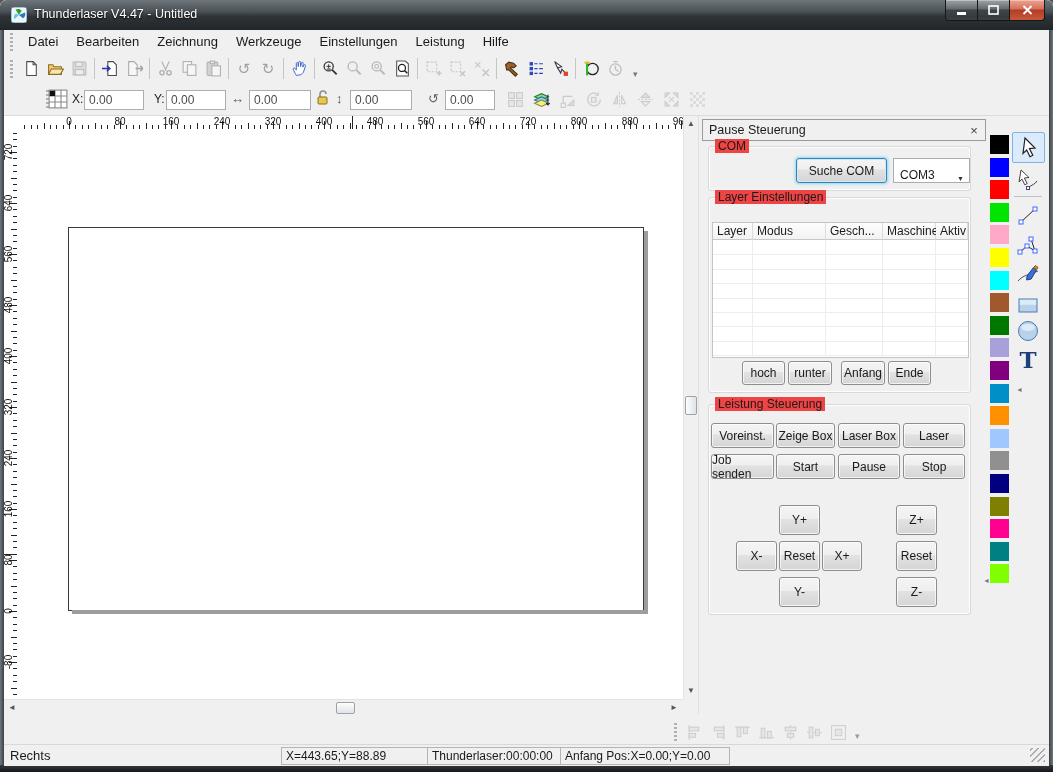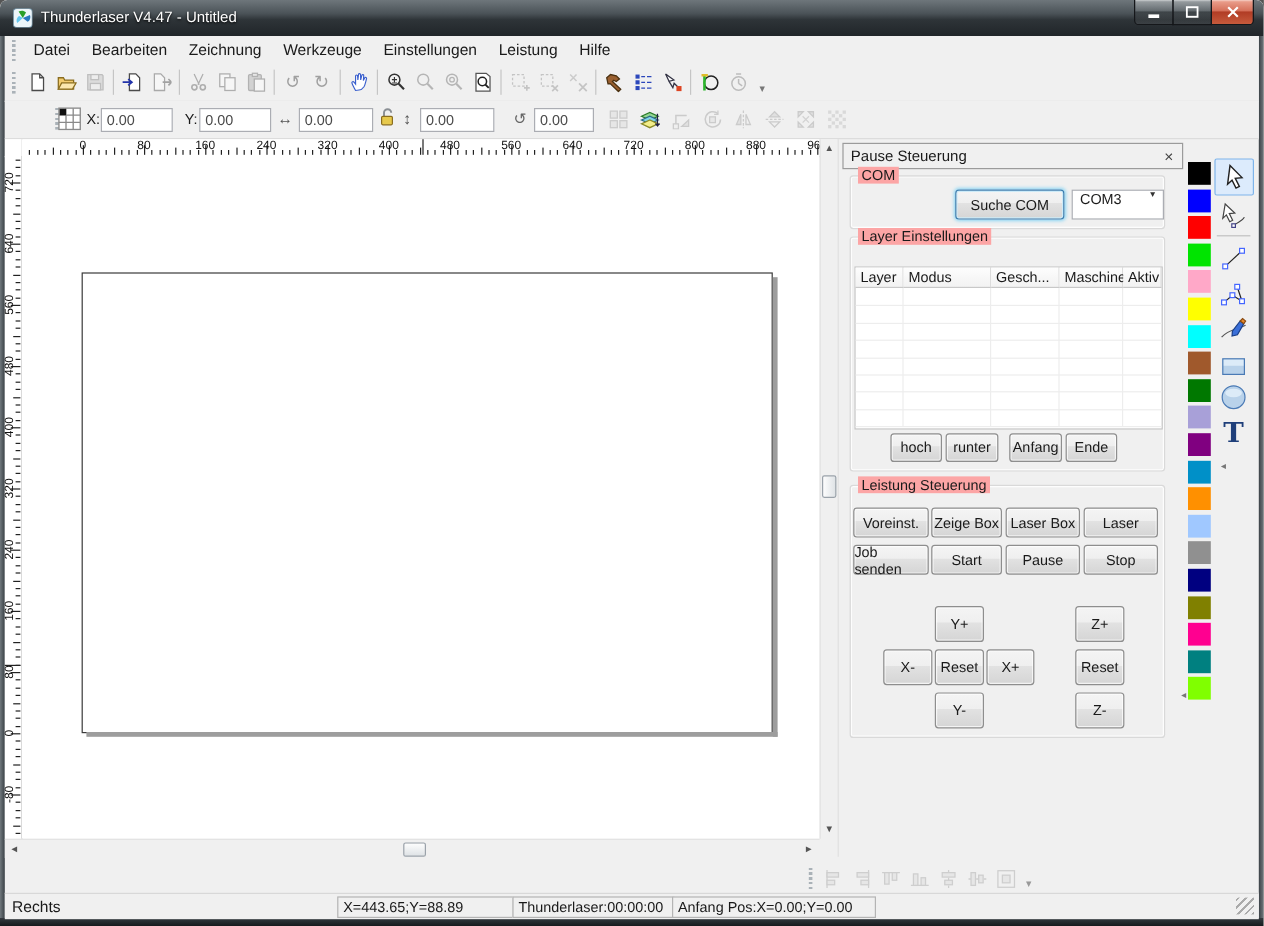--- a/index.html
+++ b/index.html
@@ -41,24 +41,24 @@
   #hscroll{left:4px;top:699px;width:679px;height:15px;border-top:1px solid #E3E3E3;}
   .sb-arrow{position:absolute;color:#555;font-size:8px;line-height:8px;}
   .thumb{position:absolute;background:linear-gradient(90deg,#FDFDFD,#DFE3E6);border:1px solid #9aa2aa;border-radius:2px;}
   #hthumb{background:linear-gradient(#FDFDFD,#DFE3E6);}
   
   #panel-divider{left:698px;top:116px;width:1px;height:598px;background:#E0E0E0;}
   #panel-header{left:702px;top:119px;width:282px;height:20px;border:1px solid #9B9B9B;background:#F0F0F0;display:flex;align-items:center;}
   #panel-title{margin-left:6px;font-size:12.5px;}
   #panel-close{margin-left:auto;margin-right:4px;width:14px;text-align:center;color:#444;font-size:13px;}
   .groupbox{position:absolute;border:1px solid #D9D9D9;border-radius:3px;box-shadow:inset 0 0 0 1px #fdfdfd;}
-  .gb-label{position:absolute;background:#fca5a5;padding:0 3px;font-size:12px;white-space:nowrap;}
+  .gb-label{position:absolute;background:#ef4444;padding:0 3px;font-size:12px;white-space:nowrap;}
   .btn{position:absolute;display:flex;align-items:center;justify-content:center;font-size:12px;color:#1a1a1a;background:linear-gradient(#F4F4F4,#EFEFEF 45%,#E2E2E2 46%,#D5D5D5);border:1px solid #8E8E8E;border-radius:3px;box-shadow:inset 0 0 0 1px rgba(255,255,255,.7);}
   .btn.default{border:1px solid #3C7FB1;box-shadow:0 0 3px 1px #8CD6F4, inset 0 0 0 1px #CDEBF8;}
-  #combo{left:893px;top:158px;width:75px;height:23px;background:#fff;border:1px solid #ABADB3;display:flex;align-items:flex-start;}
+  #combo{left:893px;top:158px;width:75px;height:23px;background:#fff;border:1px solid #ABADB3;display:flex;align-items:flex-end;}
   #combo-value{margin-left:6px;} #combo-arrow{margin-left:auto;margin-right:5px;font-size:7px;color:#333;}
   
   #layer-table{left:712px;top:222px;width:255px;height:134px;background:#fff;border:1px solid #C4C4C4;}
   .th{position:absolute;top:0;height:17px;line-height:17px;padding-left:4px;font-size:12px;border-right:1px solid #DCDCDC;border-bottom:1px solid #C8C8C8;background:linear-gradient(#FDFDFD,#F2F2F2);box-sizing:border-box;}
   .rowline{position:absolute;left:0;width:100%;height:1px;background:#EDEDED;}
   .colline{position:absolute;top:17px;width:1px;background:#EDEDED;}
   
   .swatch{position:absolute;width:19px;height:19px;}
   .toolbtn{position:absolute;display:flex;align-items:center;justify-content:center;}
   .toolbtn.active{border:1px solid #7EB4EA;background:#DCEBFC;border-radius:2px;}

